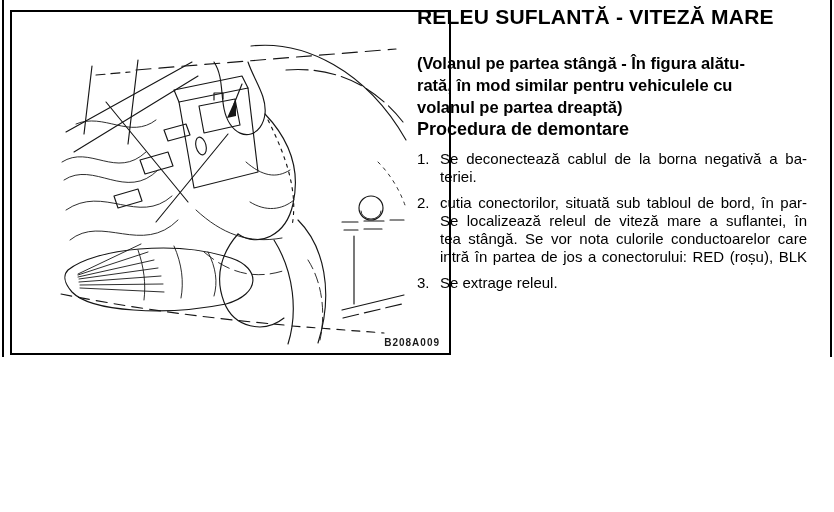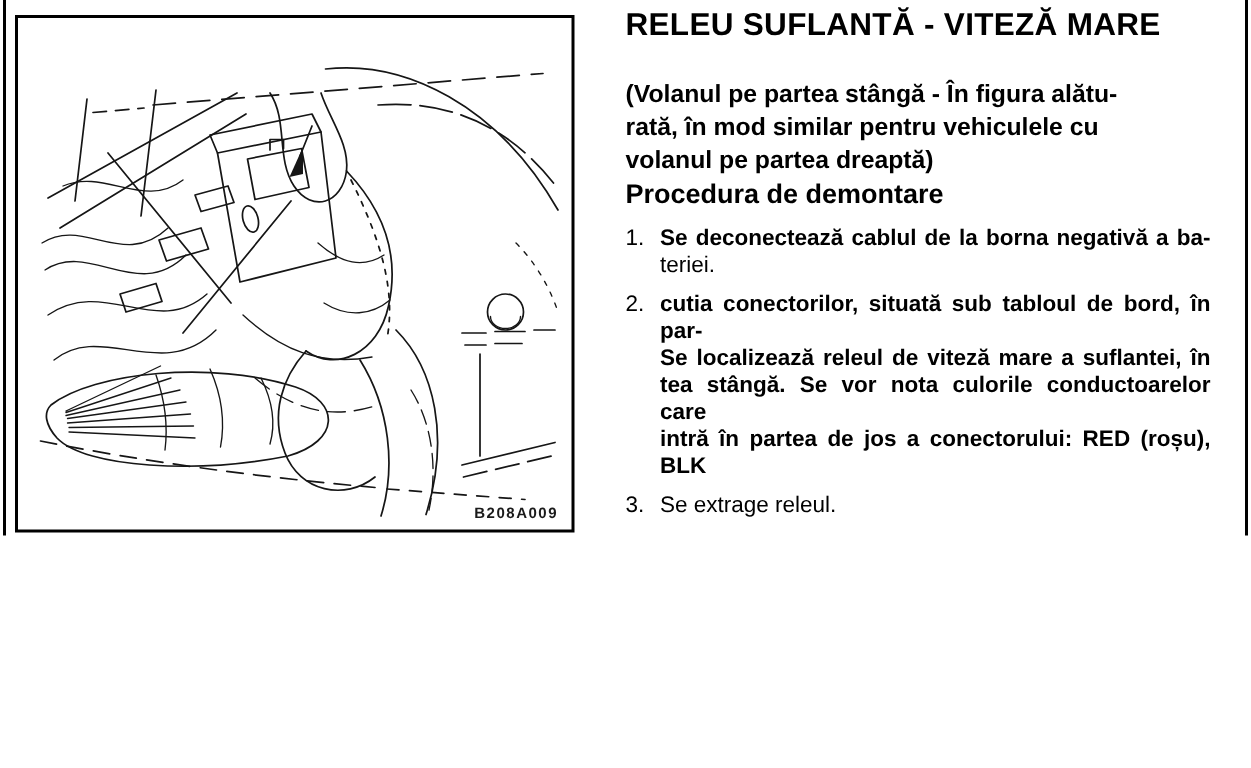--- a/index.html
+++ b/index.html
@@ -4,21 +4,21 @@
 <style>
   * { margin:0; padding:0; box-sizing:border-box; }
   html,body { width:834px; height:512px; background:#ffffff; overflow:hidden; }
   body { font-family:"Liberation Sans", sans-serif; color:#000; position:relative; }
 
   .page-rule { position:absolute; top:0; width:2px; height:357px; background:#000; }
   .page-rule.left  { left:2px; }
   .page-rule.right { left:830px; }
 
   .figure-frame {
-    position:absolute; left:10px; top:10px; width:373px; height:345px;
+    position:absolute; left:10px; top:10px; width:441px; height:345px;
     border:2px solid #000; background:#fff;
   }
   .figure-frame svg { position:absolute; left:0; top:0; width:100%; height:100%; }
   .figure-label {
     position:absolute; right:9px; bottom:5px;
     font-size:10px; font-weight:bold; letter-spacing:1px; color:#1a1a1a;
   }
 
   .text-col { position:absolute; left:417px; top:4px; width:390px; }
 
@@ -29,21 +29,21 @@
   .subtitle { font-weight:bold; font-size:16.5px; line-height:22px; margin-bottom:0; }
   .subtitle .line { display:block; white-space:nowrap; }
 
   .proc-heading { font-size:18px; font-weight:bold; line-height:22px; margin-bottom:10px; }
 
   .steps { list-style:none; font-size:15px; line-height:18px; }
   .step { display:flex; margin-bottom:8px; }
   .step .num { flex:0 0 23px; }
   .step .step-text { flex:1; min-width:0; }
   .step .line { display:block; }
-  .step .jl { text-align:justify; text-align-last:justify;font-weight:bold; }
+  .step .jl { text-align:justify; text-align-last:justify; }
 
   svg .ln { fill:none; stroke:#161616; stroke-width:1.15; stroke-linecap:round; stroke-linejoin:round; }
   svg .thin { stroke-width:0.9; }
   svg .fill { fill:#161616; stroke:none; }
 </style>
 </head>
 <body>
 
 <div class="page-rule left"></div>
 <div class="page-rule right"></div>

